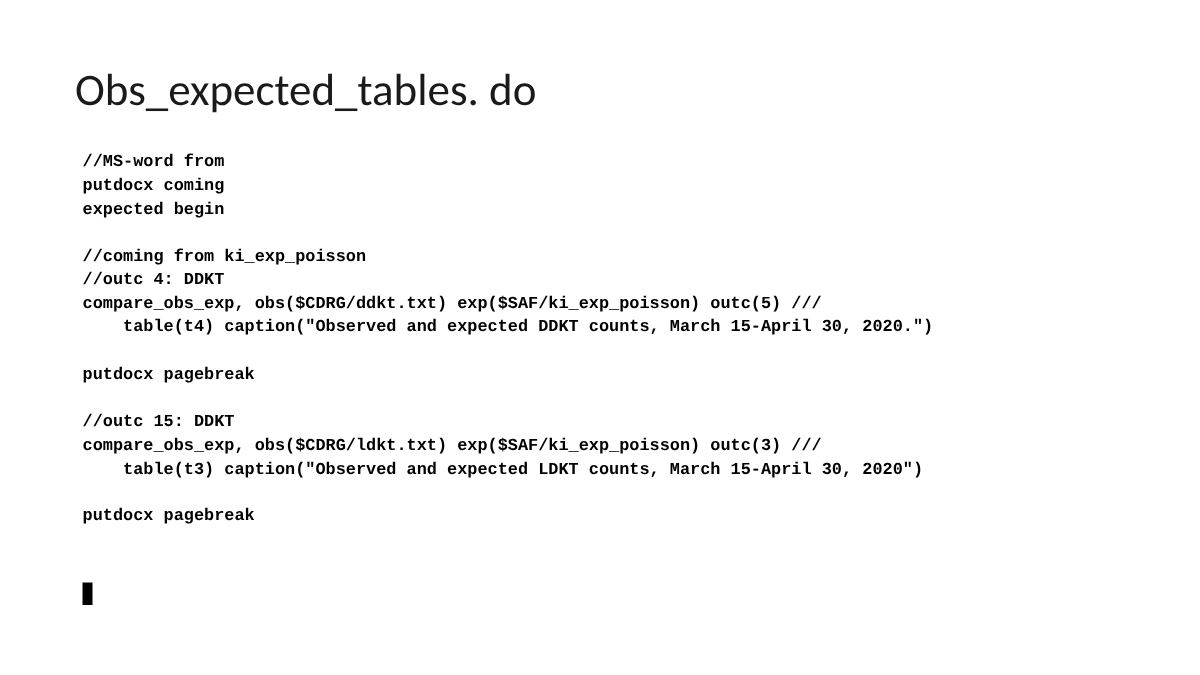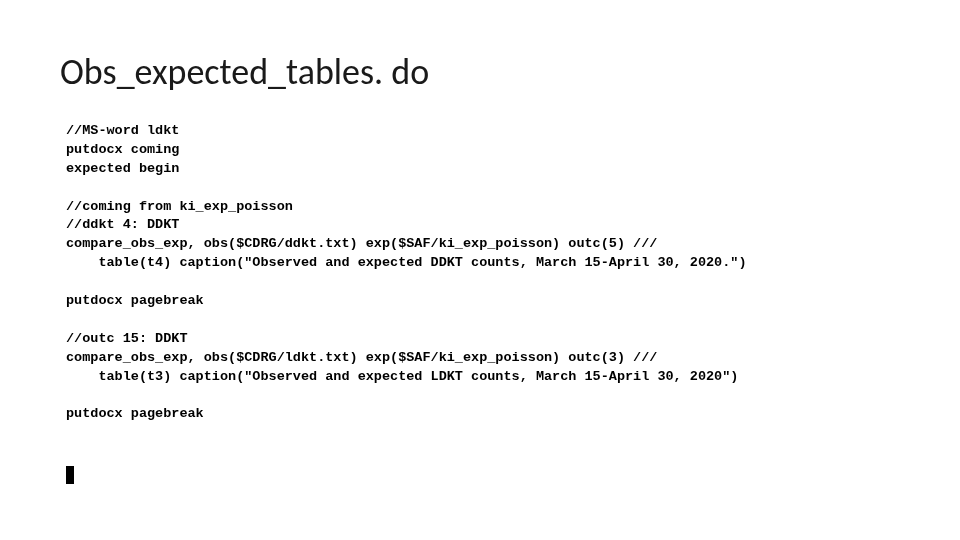--- a/index.html
+++ b/index.html
@@ -51,26 +51,26 @@
       background: #000000;
       left: 66px;
       top: 466px;
     }
   </style>
 </head>
 <body>
 
 <div class="slide">
   <h1 class="title">Obs_expected_tables. do</h1>
-  <div class="codeblock"><span>//MS-word ldkt</span>
+  <div class="codeblock"><span>//MS-word from</span>
 <span>putdocx coming</span>
 <span>expected begin</span>
 <span></span>
 <span>//coming from ki_exp_poisson</span>
-<span>//ddkt 4: DDKT</span>
+<span>//outc 4: DDKT</span>
 <span>compare_obs_exp, obs($CDRG/ddkt.txt) exp($SAF/ki_exp_poisson) outc(5) ///</span>
 <span>    table(t4) caption("Observed and expected DDKT counts, March 15-April 30, 2020.")</span>
 <span></span>
 <span>putdocx pagebreak</span>
 <span></span>
 <span>//outc 15: DDKT</span>
 <span>compare_obs_exp, obs($CDRG/ldkt.txt) exp($SAF/ki_exp_poisson) outc(3) ///</span>
 <span>    table(t3) caption("Observed and expected LDKT counts, March 15-April 30, 2020")</span>
 <span></span>
 <span>putdocx pagebreak</span></div>

